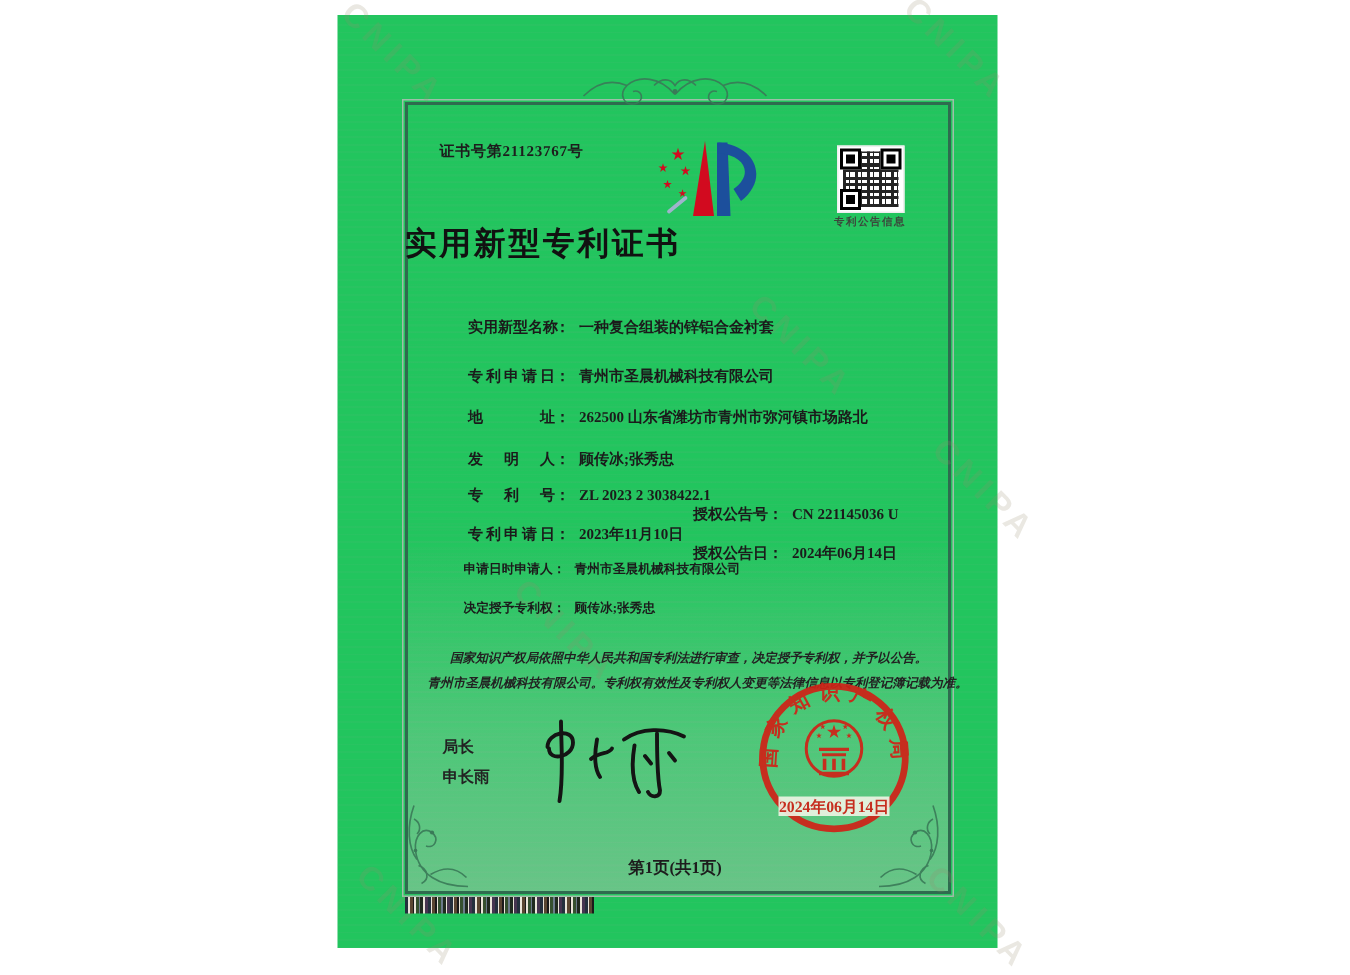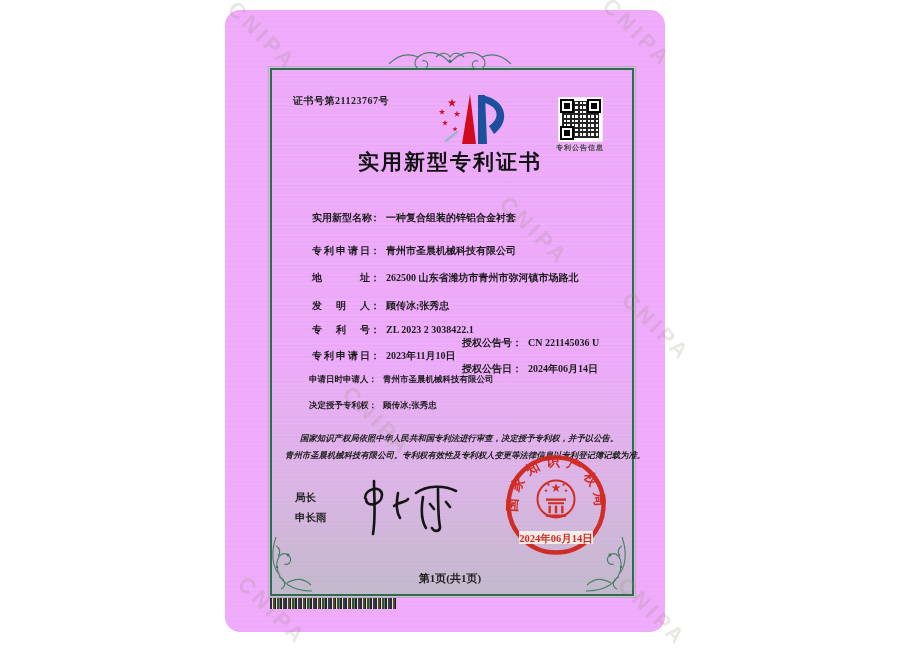--- a/index.html
+++ b/index.html
@@ -1,32 +1,32 @@
 <!DOCTYPE html>
 <html><head>
 <meta charset="utf-8">
 <style>
   html,body{margin:0;padding:0;background:#ffffff;}
   .canvas{position:relative;width:900px;height:650px;background:#ffffff;overflow:hidden;
           font-family:"Liberation Serif","DejaVu Serif",serif;color:#1d1d1d;}
-  .page{position:absolute;left:225px;top:10px;width:440px;height:622px;background:#f0abfc;border-radius:15px;}
+  .page{position:absolute;left:225px;top:10px;width:440px;height:622px;background:#22c55e;}
   .page::before{content:"";position:absolute;inset:0;
           background:repeating-linear-gradient(0deg,rgba(130,170,140,0.07) 0 1px,transparent 1px 5px);}
   .wm{position:absolute;transform:translate(-50%,-50%) rotate(45deg);
       font-family:"Liberation Sans","DejaVu Sans",sans-serif;
       font-weight:bold;font-size:22px;letter-spacing:4px;color:rgba(150,142,110,0.20);z-index:2;}
   .frame{position:absolute;left:45px;top:58px;width:360px;height:524px;
          border:2px solid #2F6B4F;outline:1px solid #9FBEA9;outline-offset:1px;z-index:1;}
   .frame::after{content:"";position:absolute;inset:0;
          background:linear-gradient(180deg,rgba(185,212,188,0) 55%,rgba(176,205,180,0.30) 80%,rgba(160,196,168,0.55) 100%),
                     repeating-linear-gradient(0deg,rgba(110,160,125,0.06) 0 1px,transparent 1px 4px);}
   .content{position:absolute;inset:0;z-index:3;}
   .certno{position:absolute;left:68px;top:84px;font-size:10px;font-weight:600;letter-spacing:0.5px;}
   .logo{position:absolute;left:205px;top:82px;}
-  .title{position:absolute;left:45px;top:138px;width:360px;text-align:center;
+  .title{position:absolute;left:45px;top:138px;width:360px;
          font-size:21px;font-weight:bold;letter-spacing:2px;color:#111;}
   .qr{position:absolute;left:333px;top:87px;width:43px;height:43px;background:#fff;border:1px solid #eee;}
   .qr .mesh{position:absolute;inset:3px;
       background:repeating-linear-gradient(90deg,#000 0 2px,transparent 2px 4px,#000 4px 5px,transparent 5px 8px),
                  repeating-linear-gradient(0deg,#000 0 2px,transparent 2px 5px,#000 5px 7px,transparent 7px 9px);
       opacity:.85;}
   .finder{position:absolute;width:10px;height:10px;border:2px solid #000;background:#fff;}
   .finder::after{content:"";position:absolute;inset:2px;background:#000;}
   .f-tl{left:1px;top:1px}.f-tr{right:1px;top:1px}.f-bl{left:1px;bottom:1px}
   .qrcap{position:absolute;left:324px;top:133px;width:62px;text-align:center;

